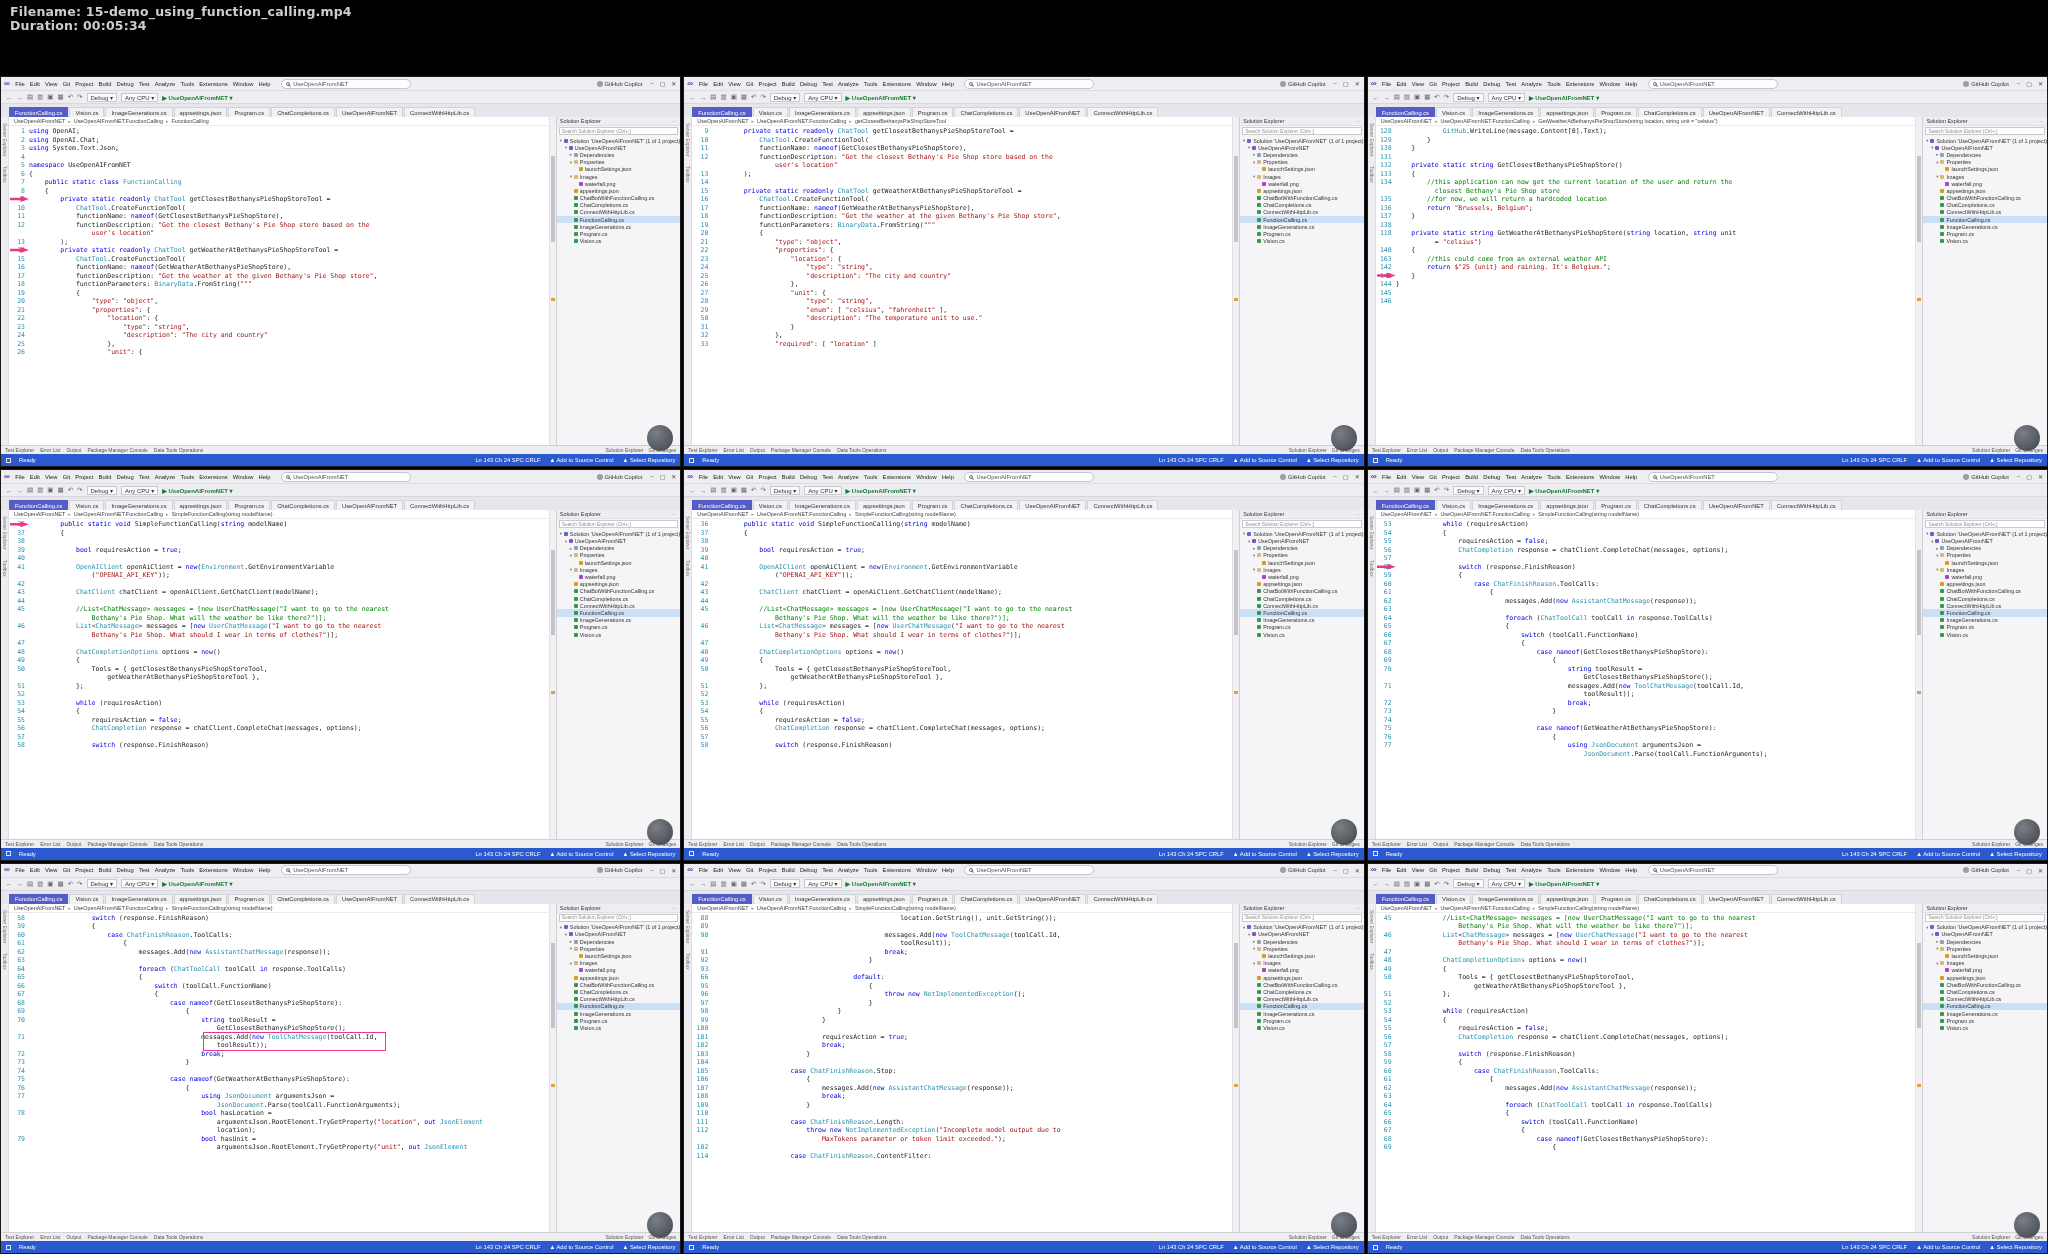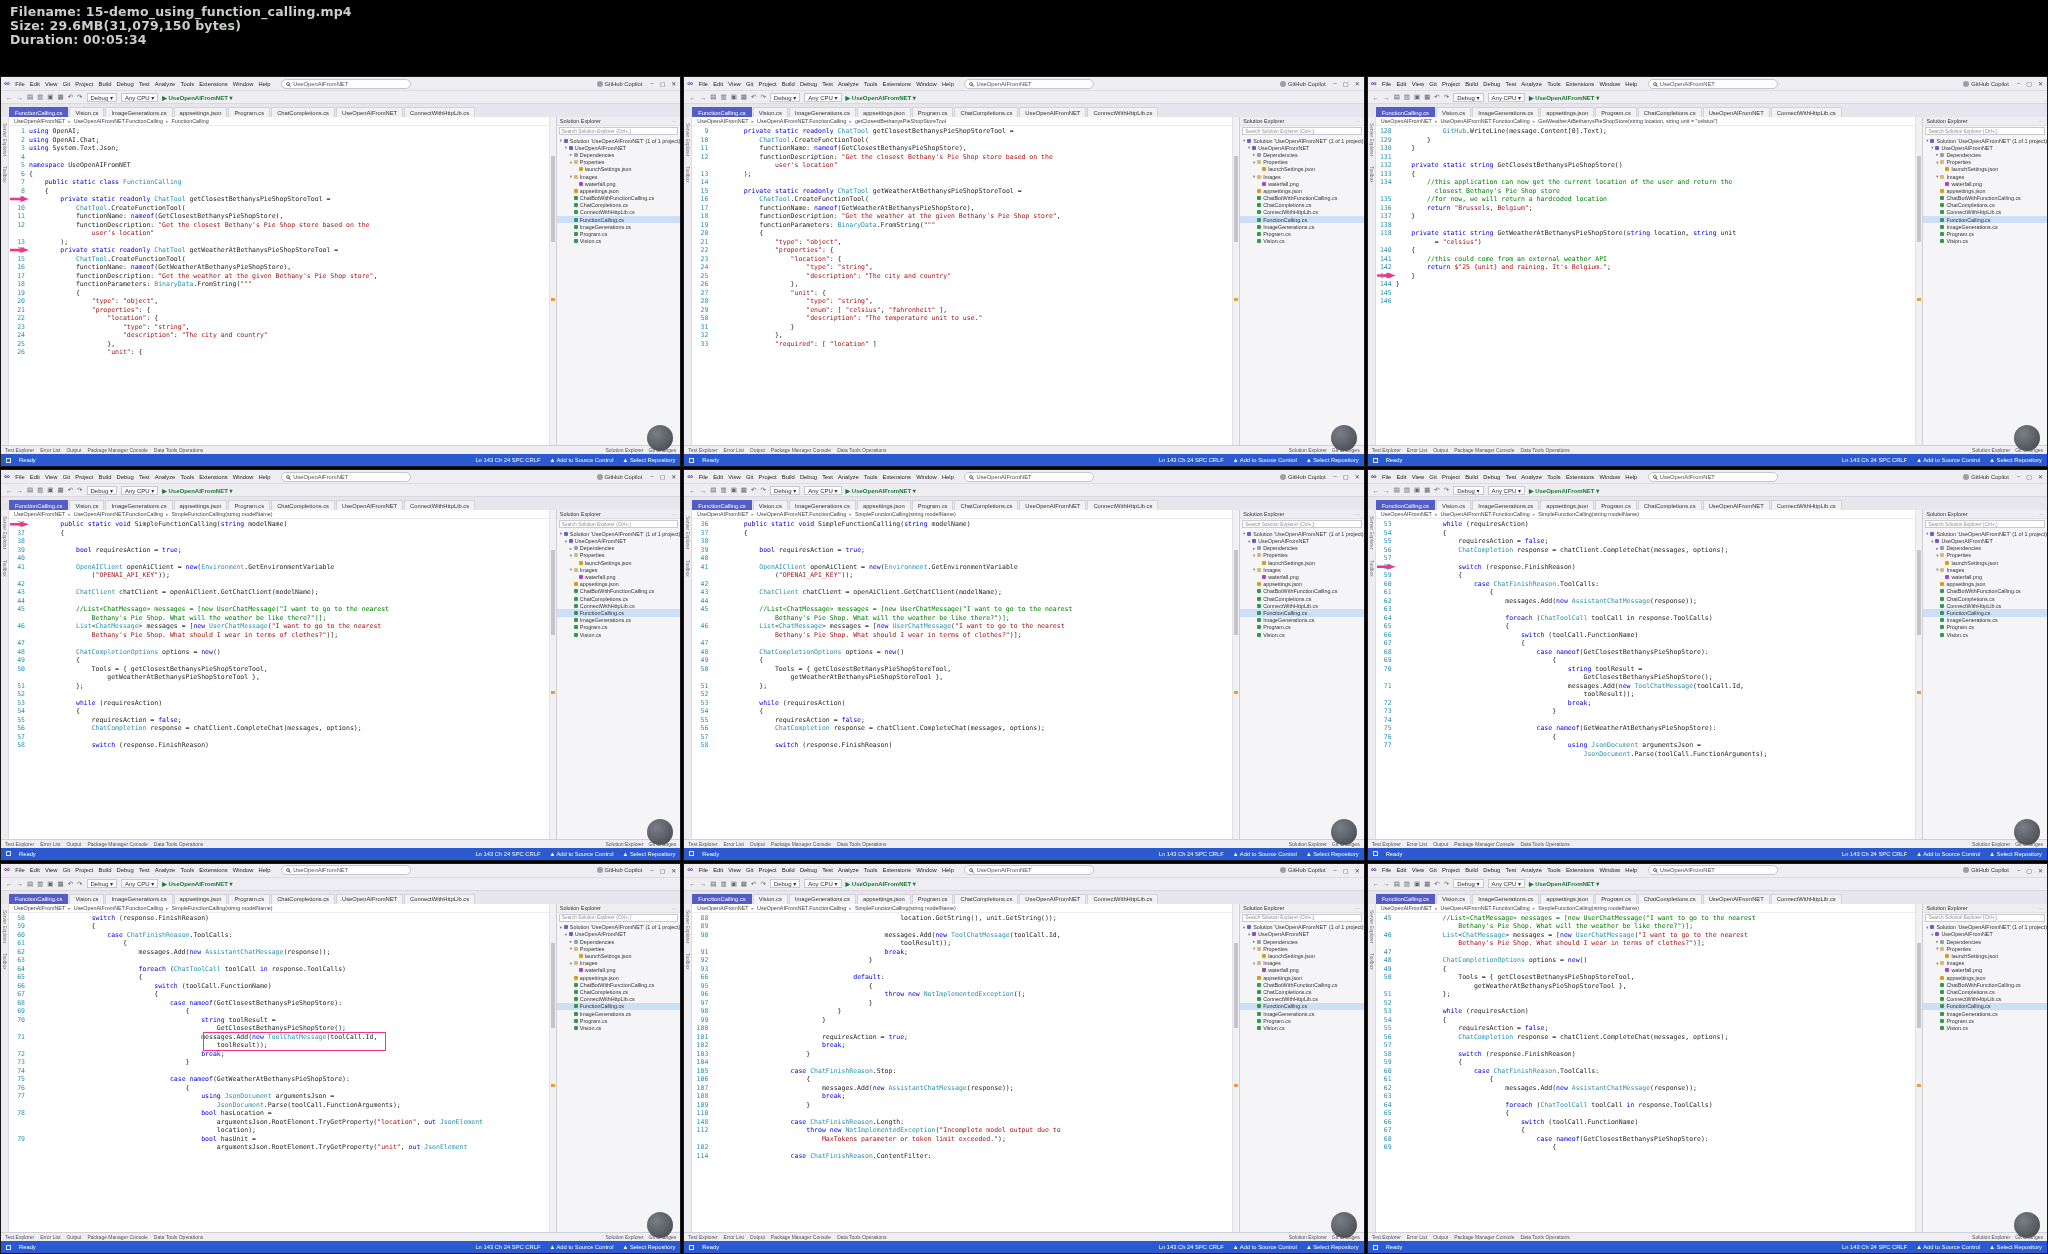--- a/index.html
+++ b/index.html
@@ -108,21 +108,20 @@
 
   .badge { position:absolute; right:7px; bottom:15px; width:26px; height:26px; border-radius:50%;
     background:radial-gradient(circle at 35% 32%, #70767e, #33373d); opacity:.93; z-index:5; }
 </style>
 </head>
 <body>
 
 <div class="sheet">
   <div class="meta">
     <div>Filename: 15-demo_using_function_calling.mp4</div>
-    <div>Size: 29.6MB(31,079,150 bytes)</div>
     <div>Duration: 00:05:34</div>
   </div>
   <div class="grid">
       <div class="vs-frame">
         <div class="titlebar">
           <span class="vs-logo">∞</span>
           <span class="menubar">
             <span class="menu-item">File</span>
             <span class="menu-item">Edit</span>
             <span class="menu-item">View</span>
@@ -617,21 +616,21 @@
               <div class="code-row"><span class="ln">133</span><span class="ct">    {</span></div>
               <div class="code-row"><span class="ln">134</span><span class="ct"><span class="c">        //this application can now get the current location of the user and return the</span></span></div>
               <div class="code-row"><span class="ln"></span><span class="ct"><span class="c">          closest Bethany's Pie Shop store</span></span></div>
               <div class="code-row"><span class="ln">135</span><span class="ct"><span class="c">        //for now, we will return a hardcoded location</span></span></div>
               <div class="code-row"><span class="ln">136</span><span class="ct">        <span class="k">return</span> <span class="s">"Brussels, Belgium"</span>;</span></div>
               <div class="code-row"><span class="ln">137</span><span class="ct">    }</span></div>
               <div class="code-row"><span class="ln">138</span><span class="ct"></span></div>
               <div class="code-row"><span class="ln">118</span><span class="ct">    <span class="k">private</span> <span class="k">static</span> <span class="k">string</span> GetWeatherAtBethanysPieShopStore(<span class="k">string</span> location, <span class="k">string</span> unit</span></div>
               <div class="code-row"><span class="ln"></span><span class="ct">          = <span class="s">"celsius"</span>)</span></div>
               <div class="code-row"><span class="ln">140</span><span class="ct">    {</span></div>
-              <div class="code-row"><span class="ln">141</span><span class="ct"><span class="c">        //this could come from an external weather API</span></span></div>
+              <div class="code-row"><span class="ln">163</span><span class="ct"><span class="c">        //this could come from an external weather API</span></span></div>
               <div class="code-row"><span class="ln">142</span><span class="ct">        <span class="k">return</span> <span class="s">$"25 {unit} and raining. It's Belgium."</span>;</span></div>
               <div class="code-row"><span class="ln">143</span><span class="ct">    }</span></div>
               <div class="code-row"><span class="ln">144</span><span class="ct">}</span></div>
               <div class="code-row"><span class="ln">145</span><span class="ct"></span></div>
               <div class="code-row"><span class="ln">146</span><span class="ct"></span></div>
               <div class="arrow-anno" style="top: 146px;"></div>
             </div>
           </div>
           <div class="vscroll">
             <div class="thumb"></div>
@@ -1676,21 +1675,21 @@
               <div class="code-row"><span class="ln">101</span><span class="ct">                            requiresAction = <span class="k">true</span>;</span></div>
               <div class="code-row"><span class="ln">102</span><span class="ct">                            <span class="k">break</span>;</span></div>
               <div class="code-row"><span class="ln">103</span><span class="ct">                        }</span></div>
               <div class="code-row"><span class="ln">104</span><span class="ct"></span></div>
               <div class="code-row"><span class="ln">105</span><span class="ct">                    <span class="k">case</span> <span class="t">ChatFinishReason</span>.Stop:</span></div>
               <div class="code-row"><span class="ln">106</span><span class="ct">                        {</span></div>
               <div class="code-row"><span class="ln">107</span><span class="ct">                            messages.Add(<span class="k">new</span> <span class="t">AssistantChatMessage</span>(response));</span></div>
               <div class="code-row"><span class="ln">108</span><span class="ct">                            <span class="k">break</span>;</span></div>
               <div class="code-row"><span class="ln">109</span><span class="ct">                        }</span></div>
               <div class="code-row"><span class="ln">110</span><span class="ct"></span></div>
-              <div class="code-row"><span class="ln">148</span><span class="ct">                    <span class="k">case</span> <span class="t">ChatFinishReason</span>.Length:</span></div>
+              <div class="code-row"><span class="ln">111</span><span class="ct">                    <span class="k">case</span> <span class="t">ChatFinishReason</span>.Length:</span></div>
               <div class="code-row"><span class="ln">112</span><span class="ct">                        <span class="k">throw</span> <span class="k">new</span> <span class="t">NotImplementedException</span>(<span class="s">"Incomplete model output due to</span></span></div>
               <div class="code-row"><span class="ln"></span><span class="ct"><span class="s">                            MaxTokens parameter or token limit exceeded."</span>);</span></div>
               <div class="code-row"><span class="ln">102</span><span class="ct"></span></div>
               <div class="code-row"><span class="ln">114</span><span class="ct">                    <span class="k">case</span> <span class="t">ChatFinishReason</span>.ContentFilter:</span></div>
             </div>
           </div>
           <div class="vscroll">
             <div class="thumb"></div>
           </div>
           <div class="sidebar">

